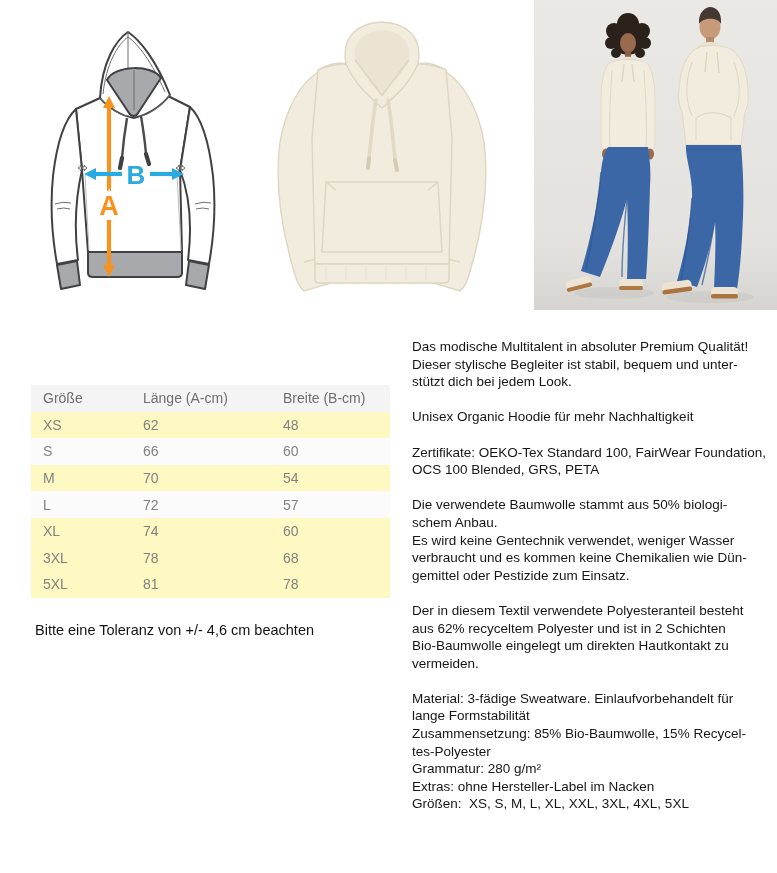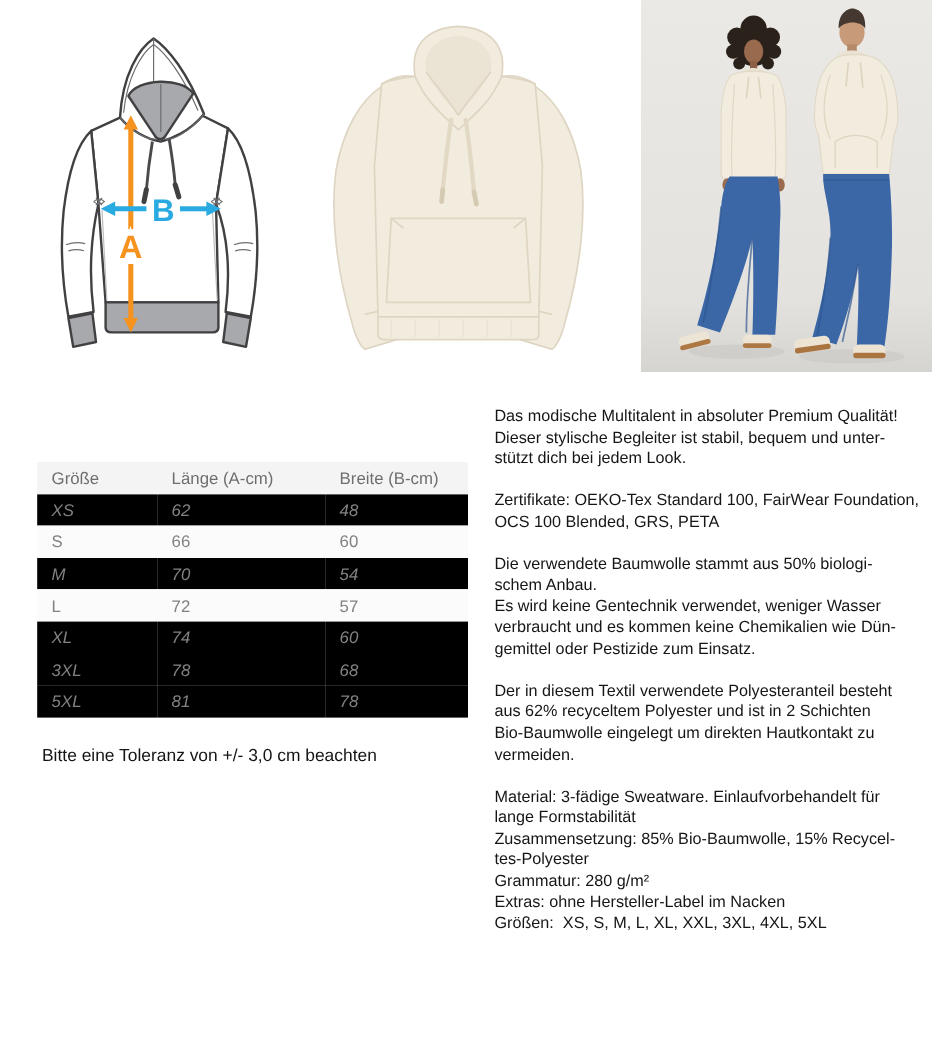--- a/index.html
+++ b/index.html
@@ -6,21 +6,21 @@
   #stage{position:relative;width:777px;height:873px;background:#fff;overflow:hidden;
          font-family:"Liberation Sans","DejaVu Sans",sans-serif;}
   .abs{position:absolute;}
 
   
   table.sizes{border-collapse:collapse;table-layout:fixed;width:359px;}
   table.sizes td,table.sizes th{height:26.6px;padding:0 0 0 12px;text-align:left;
       font-size:14px;font-weight:400;vertical-align:middle;white-space:nowrap;}
   table.sizes thead th{background:#f4f4f4;color:#6e6e6e;}
   table.sizes td{color:#828282;}
-  tr.row-even td{background:#000000;font-style:italic;}
+  tr.row-even td{background:#fef9c3;}
   tr.row-odd td{background:#fbfbfb;}
   .col-size{width:100px;} .col-len{width:140px;} .col-wid{width:119px;}
 
   .note{font-size:14.5px;color:#141414;}
 
   
   .desc{width:360px;font-size:13.5px;line-height:17.6px;color:#161616;}
   .desc p{margin:0 0 17.6px 0;white-space:pre-wrap;}
 
   
@@ -241,26 +241,27 @@
         </tr>
         <tr class="row-even">
           <td>5XL</td>
           <td>81</td>
           <td>78</td>
         </tr>
       </tbody>
     </table>
   </div>
 
-  <div class="abs note" style="left:35px;top:622px;">Bitte eine Toleranz von +/- 3,0 cm beachten</div>
+  <div class="abs note" style="left:35px;top:622px;">Bitte eine Toleranz von +/- 4,6 cm beachten</div>
 
   <div class="abs desc" style="left:412px;top:338px;">
     <p>Das modische Multitalent in absoluter Premium Qualität!
 Dieser stylische Begleiter ist stabil, bequem und unter-
 stützt dich bei jedem Look.</p>
+    <p>Unisex Organic Hoodie für mehr Nachhaltigkeit</p>
     <p>Zertifikate: OEKO-Tex Standard 100, FairWear Foundation,
 OCS 100 Blended, GRS, PETA</p>
     <p>Die verwendete Baumwolle stammt aus 50% biologi-
 schem Anbau.
 Es wird keine Gentechnik verwendet, weniger Wasser
 verbraucht und es kommen keine Chemikalien wie Dün-
 gemittel oder Pestizide zum Einsatz.</p>
     <p>Der in diesem Textil verwendete Polyesteranteil besteht
 aus 62% recyceltem Polyester und ist in 2 Schichten
 Bio-Baumwolle eingelegt um direkten Hautkontakt zu

